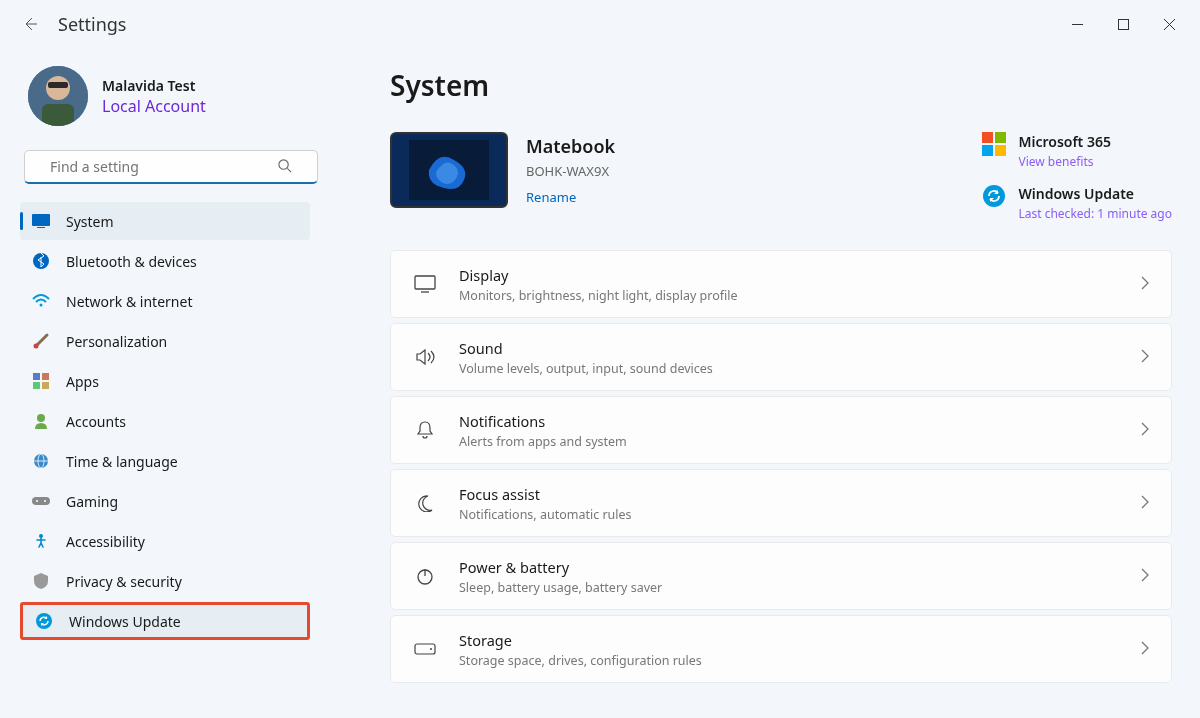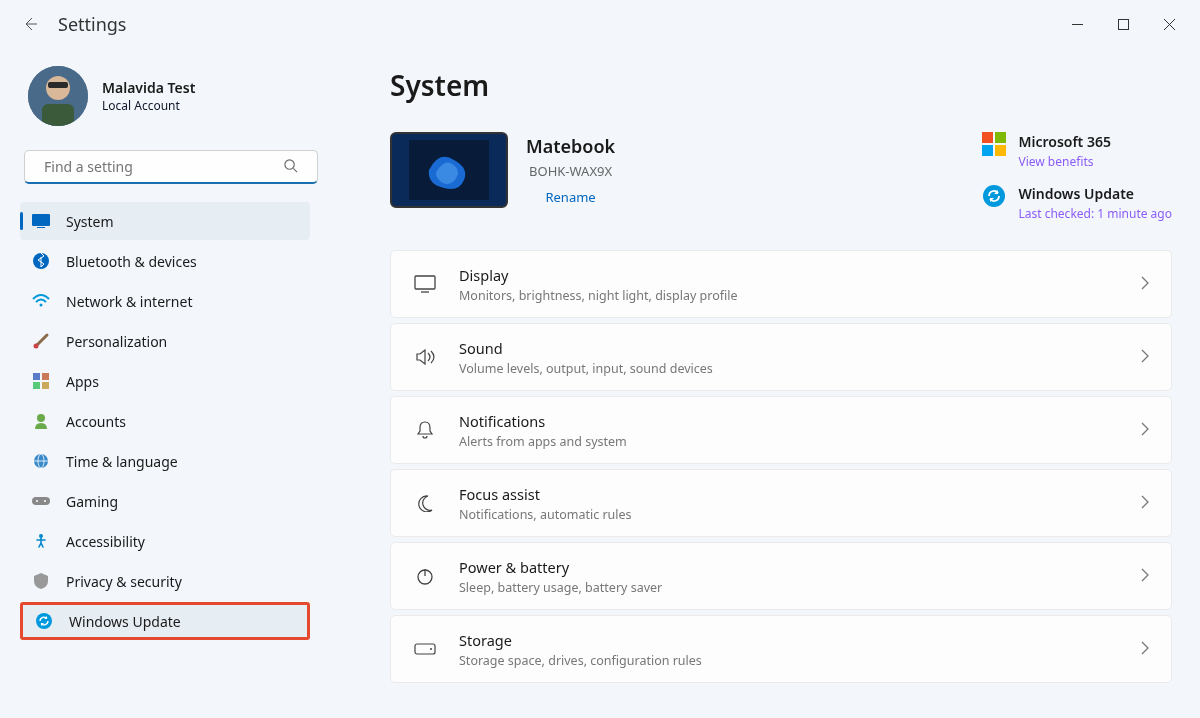--- a/index.html
+++ b/index.html
@@ -9,34 +9,34 @@
 .back-btn{width:20px;height:20px;display:flex;align-items:center;justify-content:center;color:#555;}
 .app-title{font-size:18px;color:#333;}
 .win-controls{display:flex;gap:0;}
 .win-btn{width:46px;height:32px;display:flex;align-items:center;justify-content:center;color:#333;}
 .main{display:flex;height:670px;}
 .sidebar{width:330px;padding:0 4px 0 20px;display:flex;flex-direction:column;}
 .profile{display:flex;align-items:center;gap:14px;padding:18px 8px 24px 8px;}
 .avatar{width:60px;height:60px;border-radius:50%;background:linear-gradient(135deg,#3a5a7a,#6a8aaa);overflow:hidden;display:flex;align-items:center;justify-content:center;}
 .avatar svg{width:60px;height:60px;}
 .profile-name{font-size:14px;font-weight:600;}
-.profile-sub{font-size:12px;color:#0f172a;}
-.search-box{margin:0 8px 18px 4px;height:34px;border:1px solid #d0d0d0;border-bottom:2px solid #1a6fb0;border-radius:5px;background:#fefefe;display:flex;align-items:center;padding:0 19px;}
+.profile-sub{font-size:16px;color:#6d28d9;}
+.search-box{margin:0 8px 18px 4px;height:34px;border:1px solid #d0d0d0;border-bottom:2px solid #1a6fb0;border-radius:5px;background:#fefefe;display:flex;align-items:center;padding:0 25px;}
 .search-box input{flex:1;border:none;outline:none;background:transparent;font-size:14px;color:#666;}
 .search-icon{color:#666;}
 .nav{display:flex;flex-direction:column;gap:2px;padding-right:16px;}
 .nav-item{height:38px;display:flex;align-items:center;gap:16px;padding:0 12px;border-radius:4px;font-size:14px;cursor:pointer;position:relative;}
 .nav-item.active{background:#e6edf3;}
 .nav-item.active::before{content:"";position:absolute;left:0;top:10px;bottom:10px;width:3px;background:#0067c0;border-radius:2px;}
 .nav-item.highlighted{border:3px solid #e64a2e;background:#e6edf3;border-radius:3px;}
 .nav-icon{width:18px;height:18px;display:flex;align-items:center;justify-content:center;}
 .content{flex:1;padding:18px 28px 0 60px;overflow:hidden;}
 .page-title{font-size:28px;font-weight:600;margin-bottom:28px;}
 .device-row{display:flex;gap:30px;margin-bottom:28px;align-items:flex-start;}
-.device-block{display:flex;gap:18px;align-items:flex-start;text-align:center;}
+.device-block{display:flex;gap:18px;align-items:flex-start;}
 .device-thumb{width:118px;height:76px;border-radius:6px;background:#0a2a5a;border:2px solid #333;display:flex;align-items:center;justify-content:center;overflow:hidden;}
 .device-thumb svg{width:80px;height:60px;}
 .device-name{font-size:18px;font-weight:600;margin-top:2px;}
 .device-model{font-size:13px;color:#666;margin-top:4px;}
 .rename-link{font-size:13px;color:#0067c0;margin-top:8px;cursor:pointer;}
 .cloud-col{margin-left:auto;display:grid;grid-template-columns:auto auto;gap:14px 30px;}
 .cloud-item{display:flex;gap:12px;align-items:flex-start;}
 .cloud-icon{width:24px;height:24px;display:flex;align-items:center;justify-content:center;}
 .cloud-title{font-size:14px;font-weight:600;}
 .cloud-sub{font-size:12px;color:#8b5cf6;margin-top:2px;}

